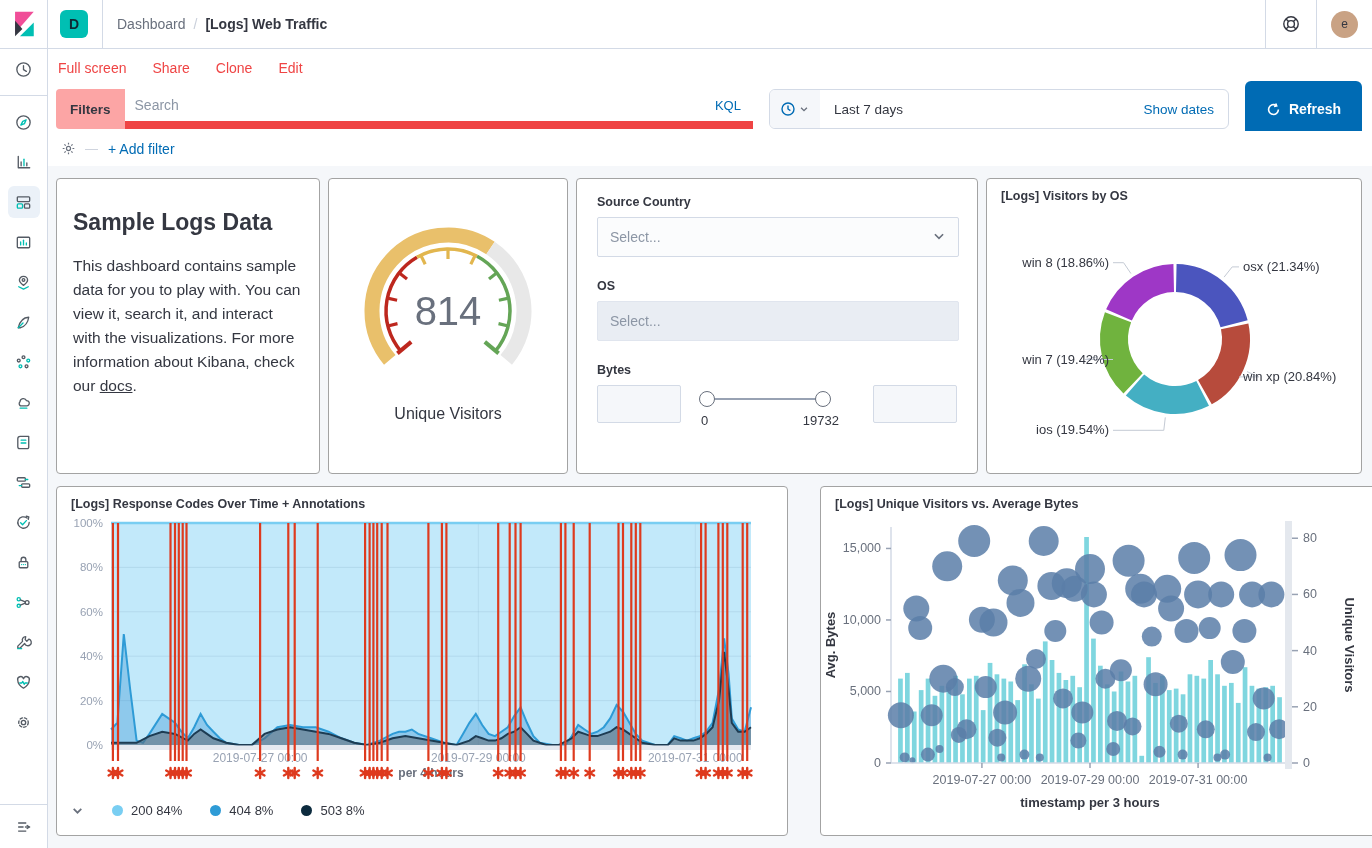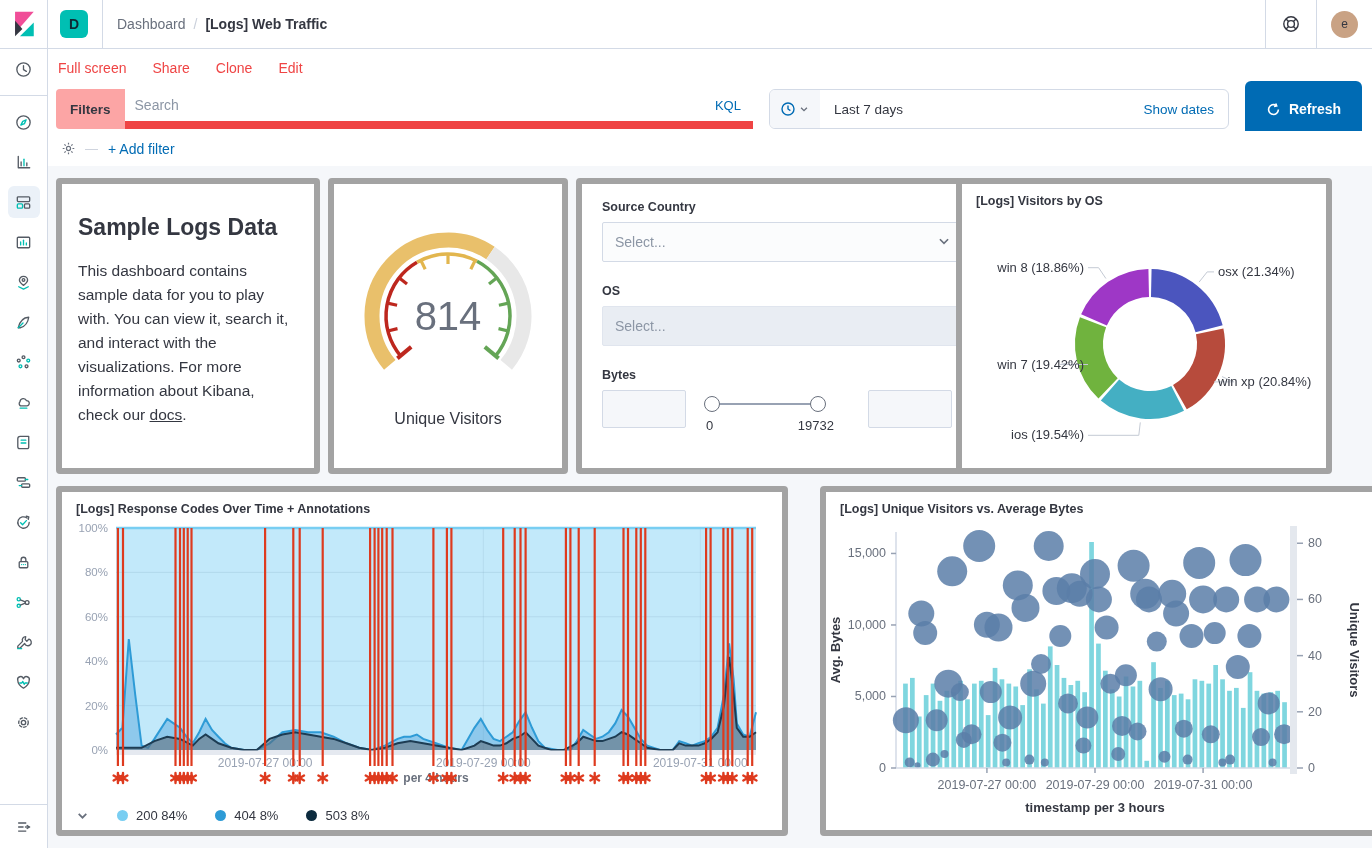--- a/index.html
+++ b/index.html
@@ -55,21 +55,21 @@
   .refresh-btn { margin-left:16px; width:118px; height:57px; background:#006BB4; border:none; border-radius:6px;
                  color:#fff; font-size:14px; font-weight:bold; font-family:inherit; display:flex; align-items:center;
                  justify-content:center; gap:8px; cursor:pointer; }
 
   .filterrow { position:absolute; left:48px; top:131px; right:0; height:35px; background:#fff;
                display:flex; align-items:center; padding-left:12px; z-index:3; }
   .filterrow .dash { color:#C9CFDA; margin:0 10px 0 8px; font-size:13px; }
   .addfilter { color:#006BB4; font-size:14px; cursor:pointer; }
 
   
-  .panel { position:absolute; background:#fff; border:6px solid #a3a3a3; border-radius:4px; }
+  .panel { position:absolute; background:#fff; border:1px solid #a3a3a3; border-radius:4px; }
   .ptitle { font-size:12.5px; font-weight:bold; color:#343741; padding:10px 14px 0; cursor:pointer; }
 
   #p-markdown { left:56px; top:178px; width:264px; height:296px; padding:16px; }
   #p-markdown h1 { font-size:23px; margin:14px 0 18px; color:#343741; }
   #p-markdown p  { font-size:15.5px; line-height:1.55; margin:0; color:#343741; }
   #p-markdown a  { color:#343741; text-decoration:underline; cursor:pointer; }
 
   #p-gauge { left:328px; top:178px; width:240px; height:296px; }
   #gauge-svg { display:block; margin:28px auto 0; }
   .gauge-label { text-align:center; font-size:16px; color:#343741; margin-top:28px; }
@@ -81,21 +81,21 @@
   .ctl-select .chev { margin-left:auto; }
   .ctl-select.disabled { background:#E9EDF3; border-color:#E0E5EE; cursor:default; }
   .bytes-row { display:flex; align-items:flex-start; }
   .bytes-input { width:84px; height:38px; background:#F5F7FA; border:1px solid #D3DAE6; border-radius:2px; font-family:inherit; }
   .slider-zone { position:relative; width:176px; height:46px; margin:0 10px 0 18px; }
   .slider-track { position:absolute; left:8px; right:8px; top:13px; height:2px; background:#98A2B3; cursor:pointer; }
   .slider-handle { position:absolute; top:6px; width:16px; height:16px; border-radius:50%; background:#fff;
                    border:1.5px solid #69707D; cursor:grab; }
   .slider-lab { position:absolute; top:28px; font-size:13px; color:#343741; }
 
-  #p-donut { left:956px; top:178px; width:376px; height:296px; }
+  #p-donut { left:986px; top:178px; width:376px; height:296px; }
   #p-resp  { left:56px;  top:486px; width:732px; height:350px; }
   #p-scatter { left:820px; top:486px; width:566px; height:350px; }
 
   .legend { display:flex; align-items:center; gap:28px; padding:6px 0 0 14px; }
   .legend .chev { cursor:pointer; display:flex; }
   .legend-item { display:flex; align-items:center; gap:8px; font-size:13px; color:#343741; cursor:pointer; }
   .legend-dot { width:11px; height:11px; border-radius:50%; }
   svg text { font-family:"Liberation Sans", sans-serif; }
 </style>
 </head>

